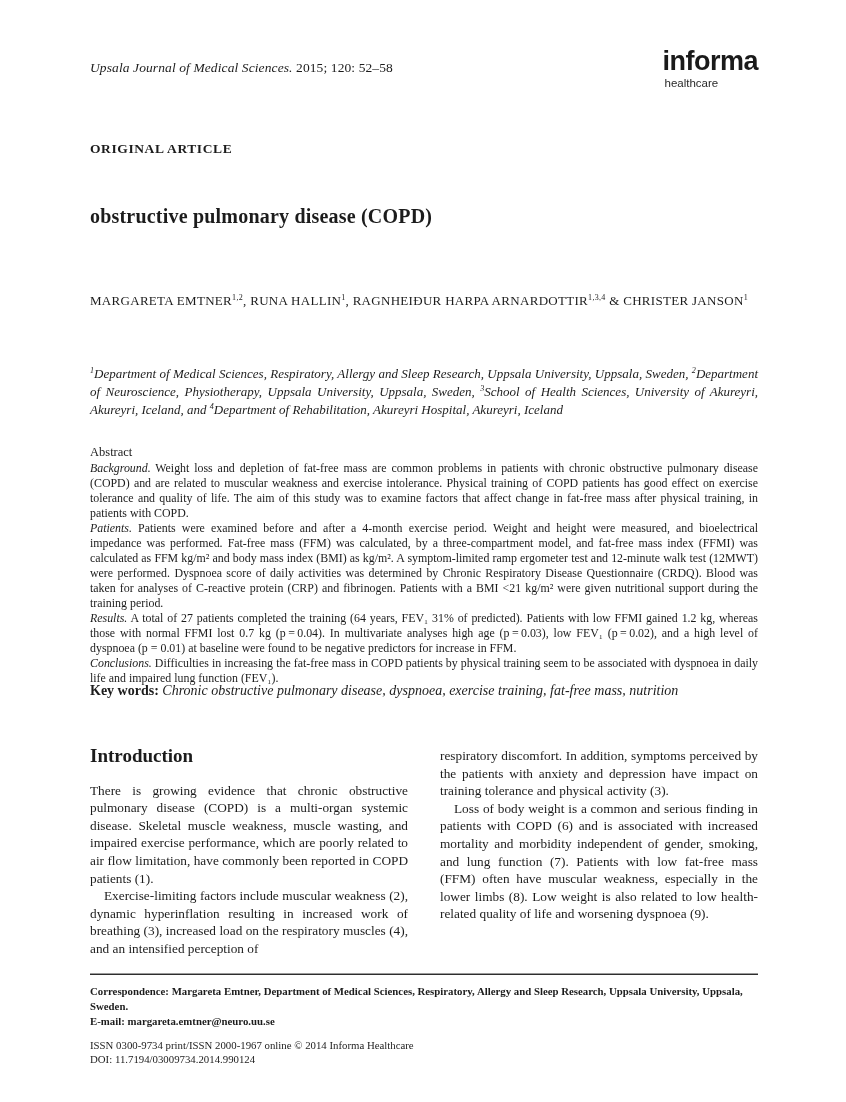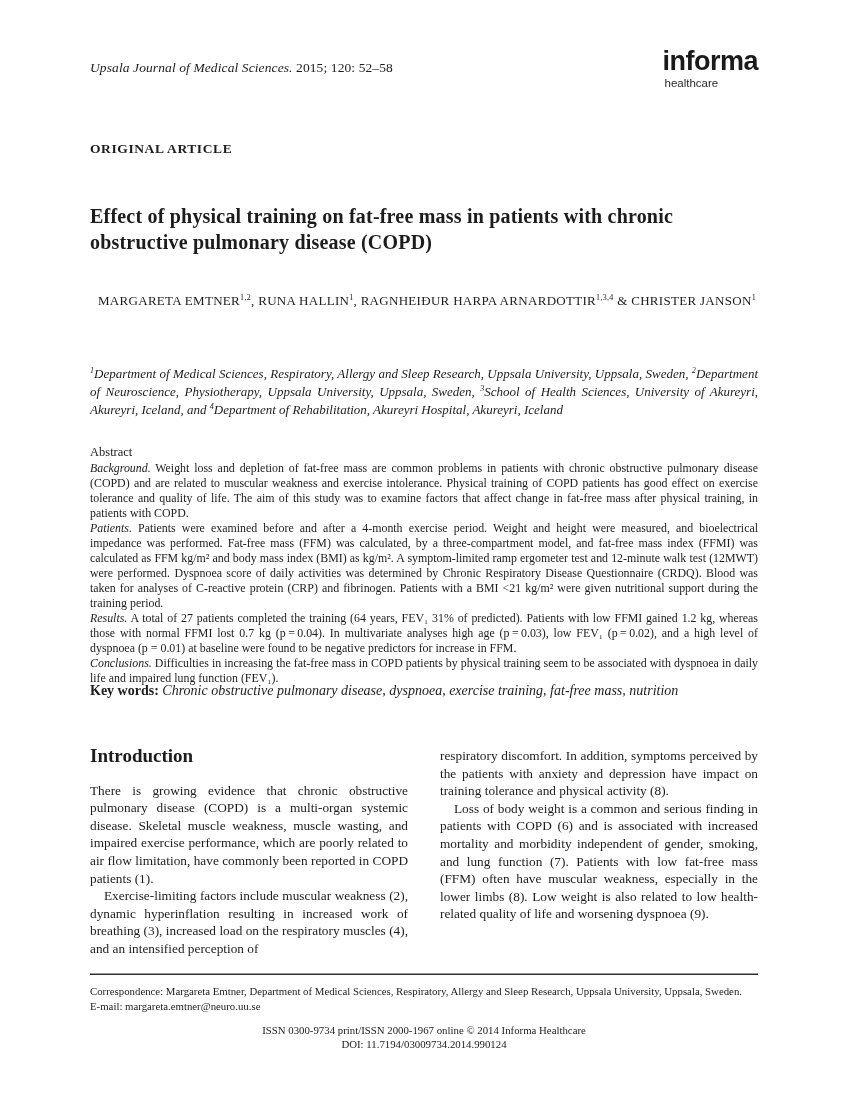--- a/index.html
+++ b/index.html
@@ -58,21 +58,21 @@
     margin: 0;
     font-size: 20px;
     font-weight: bold;
     line-height: 26px;
     letter-spacing: 0.2px;
   }
   .article-title span { display: block; }
   .authors {
     position: absolute;
     top: 291px;
-    left: 98px;
+    left: 90px;
     width: 668px;
     font-size: 13px;
     line-height: 19px;
     letter-spacing: 0.3px;
   }
   .authors sup, .affiliations sup {
     font-size: 0.62em;
     vertical-align: super;
     line-height: 0;
   }
@@ -126,45 +126,44 @@
     position: absolute;
     top: 973px;
     left: 90px;
     width: 668px;
   }
   .footer-rule {
     height: 1px;
     border-top: 1px solid #9a9a9a;
     border-bottom: 1px solid #2e2e2e;
   }
-  .correspondence { font-size: 10.8px; line-height: 15px; margin: 9px 0 0 0; }
+  .correspondence { font-size: 10.8px; line-height: 15px; margin: 9px 0 0 0; font-weight: bold; }
   .email-link { color: #1c1c1c; text-decoration: none; }
   .received { font-style: italic; font-size: 10.4px; margin: 13px 0 0 0; }
   .issn-doi { font-size: 10.8px; line-height: 14px; margin: 9px 0 0 0; }
-  .issn-doi span { display: block; text-align: center; }
+  .issn-doi span { display: block; }
 </style>
 </head>
 <body>
 
 <div class="page">
 
   <div class="page-header">
     <div class="journal-ref">
       <span class="journal-name">Upsala Journal of Medical Sciences.</span><span class="journal-citation"> 2015; 120: 52–58</span>
     </div>
     <div class="logo-block">
       <div class="logo-brand">informa</div>
       <div class="logo-division">healthcare</div>
     </div>
   </div>
 
   <div class="article-type">ORIGINAL ARTICLE</div>
 
   <h1 class="article-title">
-    <span>Effect of physical training on fat-free mass in patients with chronic</span>
     <span>obstructive pulmonary disease (COPD)</span>
   </h1>
 
   <div class="authors">
     <span><span>MARGARETA EMTNER</span><sup>1,2</sup><span>, </span></span><span><span>RUNA HALLIN</span><sup>1</sup><span>, </span></span><span><span>RAGNHEIÐUR HARPA ARNARDOTTIR</span><sup>1,3,4</sup><span> &amp; </span></span><span><span>CHRISTER JANSON</span><sup>1</sup><span></span></span>
   </div>
 
   <div class="affiliations">
     <span><sup>1</sup><span>Department of Medical Sciences, Respiratory, Allergy and Sleep Research, Uppsala University, Uppsala, Sweden, </span></span><span><sup>2</sup><span>Department of Neuroscience, Physiotherapy, Uppsala University, Uppsala, Sweden, </span></span><span><sup>3</sup><span>School of Health Sciences, University of Akureyri, Akureyri, Iceland, and </span></span><span><sup>4</sup><span>Department of Rehabilitation, Akureyri Hospital, Akureyri, Iceland</span></span>
   </div>
@@ -181,21 +180,21 @@
     <span class="kw-label">Key words:</span><span class="kw-text"> Chronic obstructive pulmonary disease, dyspnoea, exercise training, fat-free mass, nutrition</span>
   </div>
 
   <section class="body-columns">
     <div class="col">
       <h2>Introduction</h2>
       <p>There is growing evidence that chronic obstructive pulmonary disease (COPD) is a multi-organ systemic disease. Skeletal muscle weakness, muscle wasting, and impaired exercise performance, which are poorly related to air flow limitation, have commonly been reported in COPD patients (1).</p>
       <p class="indent">Exercise-limiting factors include muscular weakness (2), dynamic hyperinflation resulting in increased work of breathing (3), increased load on the respiratory muscles (4), and an intensified perception of</p>
     </div>
     <div class="col">
-      <p>respiratory discomfort. In addition, symptoms perceived by the patients with anxiety and depression have impact on training tolerance and physical activity (8).</p>
+      <p>respiratory discomfort. In addition, symptoms perceived by the patients with anxiety and depression have impact on training tolerance and physical activity (3).</p>
       <p class="indent">Loss of body weight is a common and serious finding in patients with COPD (6) and is associated with increased mortality and morbidity independent of gender, smoking, and lung function (7). Patients with low fat-free mass (FFM) often have muscular weakness, especially in the lower limbs (8). Low weight is also related to low health-related quality of life and worsening dyspnoea (9).</p>
     </div>
   </section>
 
   <footer class="page-footer">
     <div class="footer-rule"></div>
     <p class="correspondence">
       <span>Correspondence: Margareta Emtner, Department of Medical Sciences, Respiratory, Allergy and Sleep Research, Uppsala University, Uppsala, Sweden.</span><br>
       <span class="email-link">E-mail: margareta.emtner@neuro.uu.se</span>
     </p>

